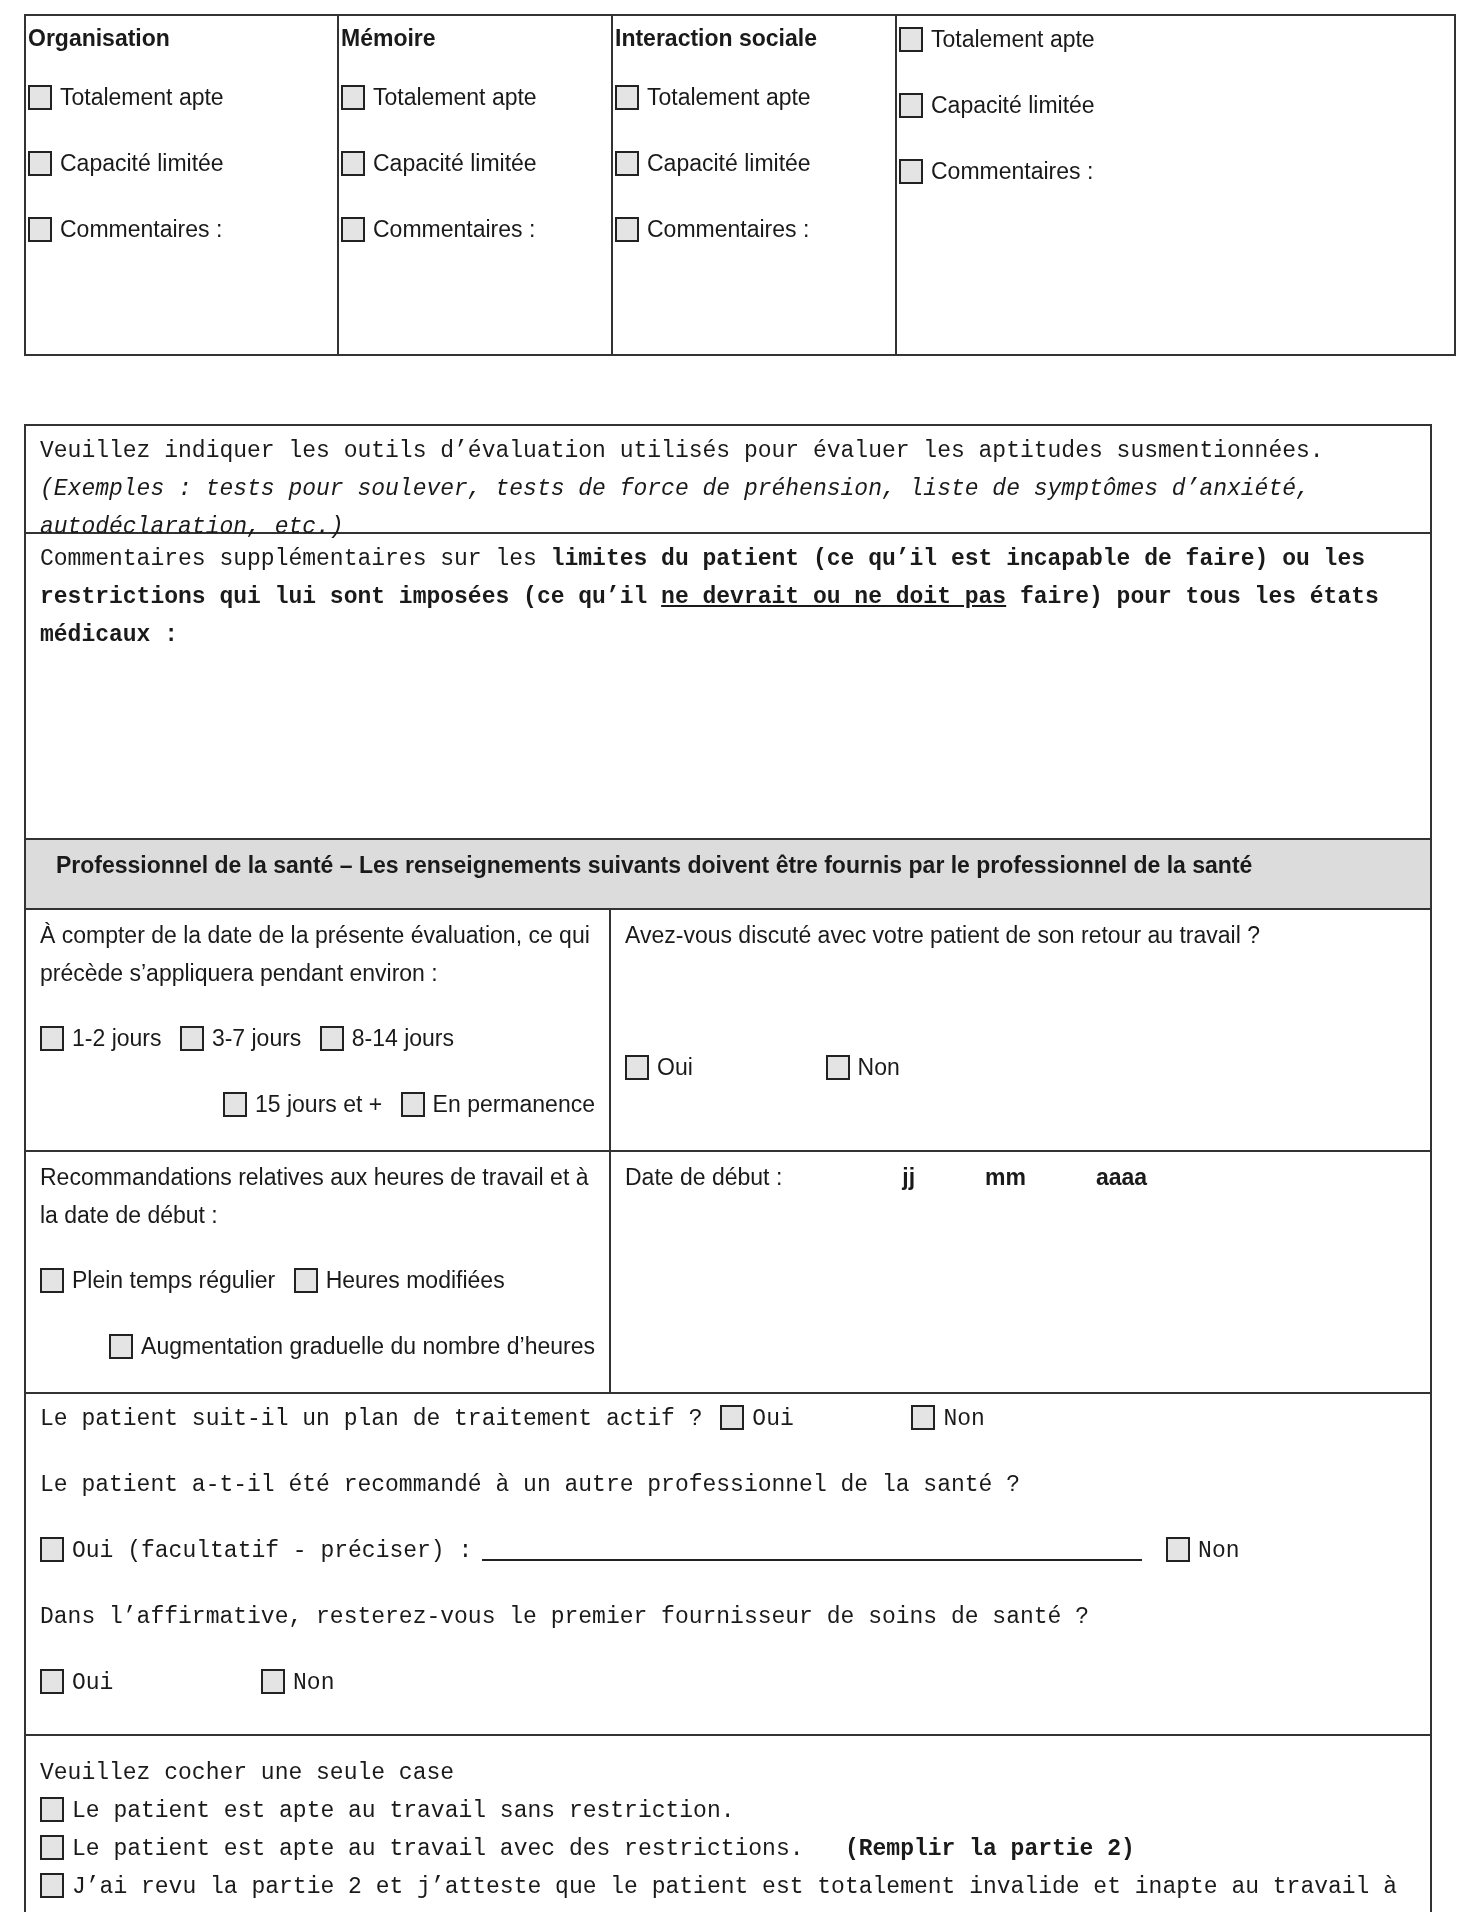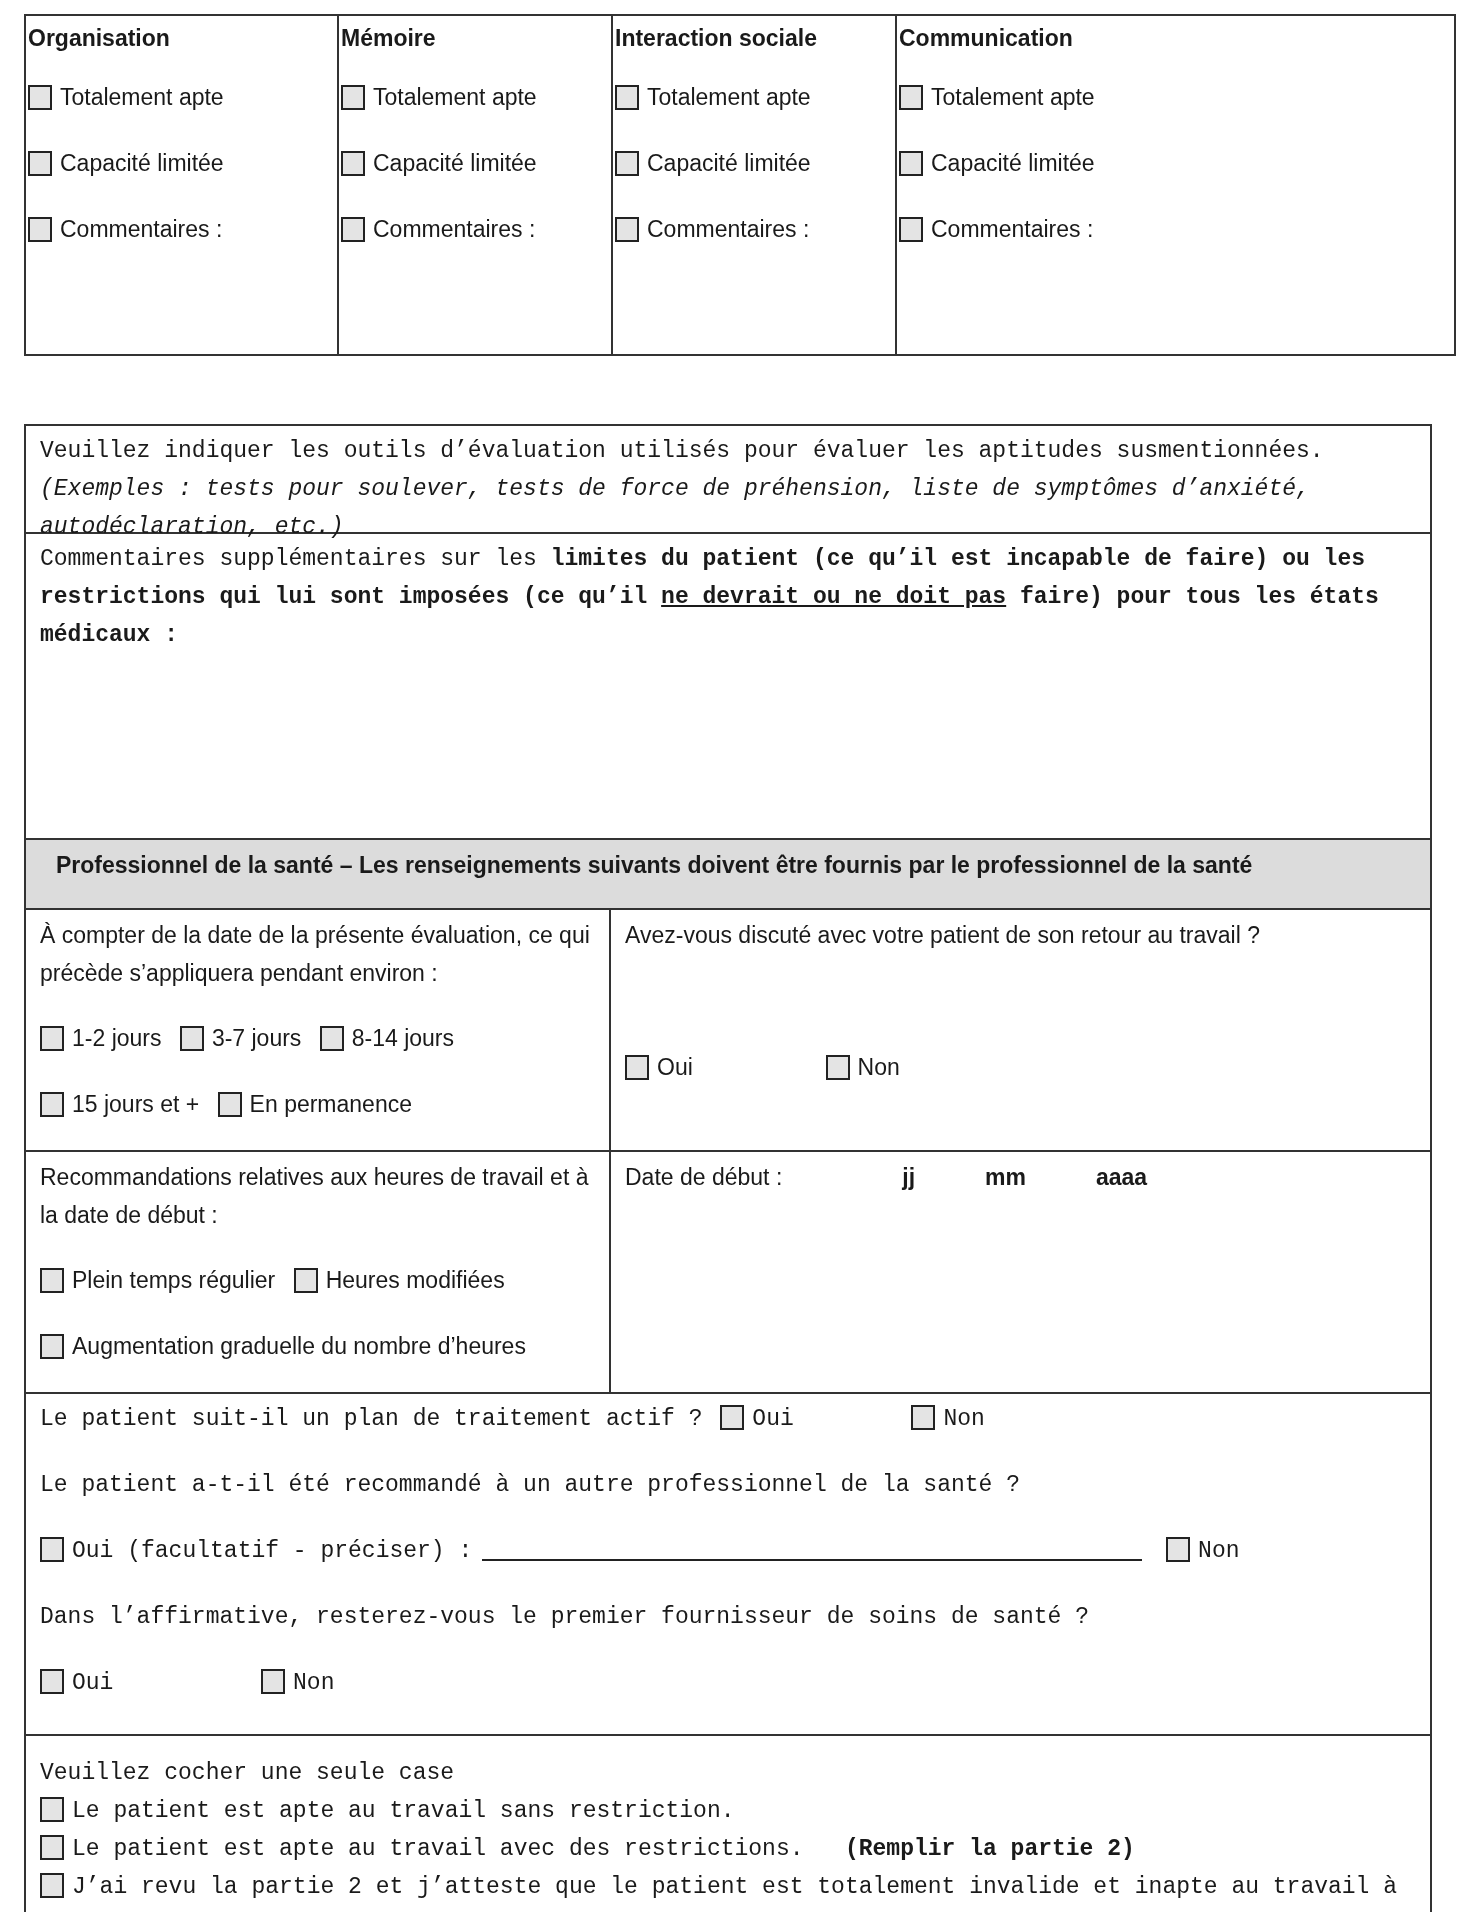--- a/index.html
+++ b/index.html
@@ -38,21 +38,21 @@
   .pad { padding: 6px 14px; line-height: 38px; font-family: Liberation Mono, monospace; }
   .split { display: flex; }
   .split > div { box-sizing: border-box; padding: 6px 14px; line-height: 38px; }
   .split > .left { width: 585px; border-right: 2px solid #333; }
   .split > .right { flex: 1; border-radius: 32px; }
   .shaded {
     background: #dcdcdc; font-weight: bold; padding: 6px 30px; height: 70px;
     box-sizing: border-box; line-height: 38px;
   }
   .opts-line { margin-top: 26px; line-height: 40px; }
-  .opts-line + .opts-line { margin-top: 26px; }
+  .opts-line + .opts-line { margin-top: 26px; text-align: right; }
   .gap { display: inline-block; width: 12px; }
   .blank-line {
     display: inline-block; width: 660px; border-bottom: 2px solid #222;
     height: 24px; vertical-align: -4px; margin: 0 10px;
   }
   .date-part { font-weight: bold; display: inline-block; margin-left: 70px; }
   .date-part.first { margin-left: 120px; }
 </style>
 </head>
 <body>
@@ -70,21 +70,20 @@
     <div class="opt"><span class="cb"></span><span>Capacité limitée</span></div>
     <div class="opt"><span class="cb"></span><span>Commentaires :</span></div>
   </div>
   <div class="col" style="width:284px">
     <div class="head">Interaction sociale</div>
     <div class="opt"><span class="cb"></span><span>Totalement apte</span></div>
     <div class="opt"><span class="cb"></span><span>Capacité limitée</span></div>
     <div class="opt"><span class="cb"></span><span>Commentaires :</span></div>
   </div>
   <div class="col" style="flex:1">
-    <div class="head">Communication</div>
     <div class="opt"><span class="cb"></span><span>Totalement apte</span></div>
     <div class="opt"><span class="cb"></span><span>Capacité limitée</span></div>
     <div class="opt"><span class="cb"></span><span>Commentaires :</span></div>
   </div>
 </div>
 
 <div id="main-form">
 
   <div class="row pad" style="height:108px">
     <span>Veuillez indiquer les outils d’évaluation utilisés pour évaluer les aptitudes susmentionnées. </span><span class="ital">(Exemples : tests pour soulever, tests de force de préhension, liste de symptômes d’anxiété, autodéclaration, etc.)</span>

